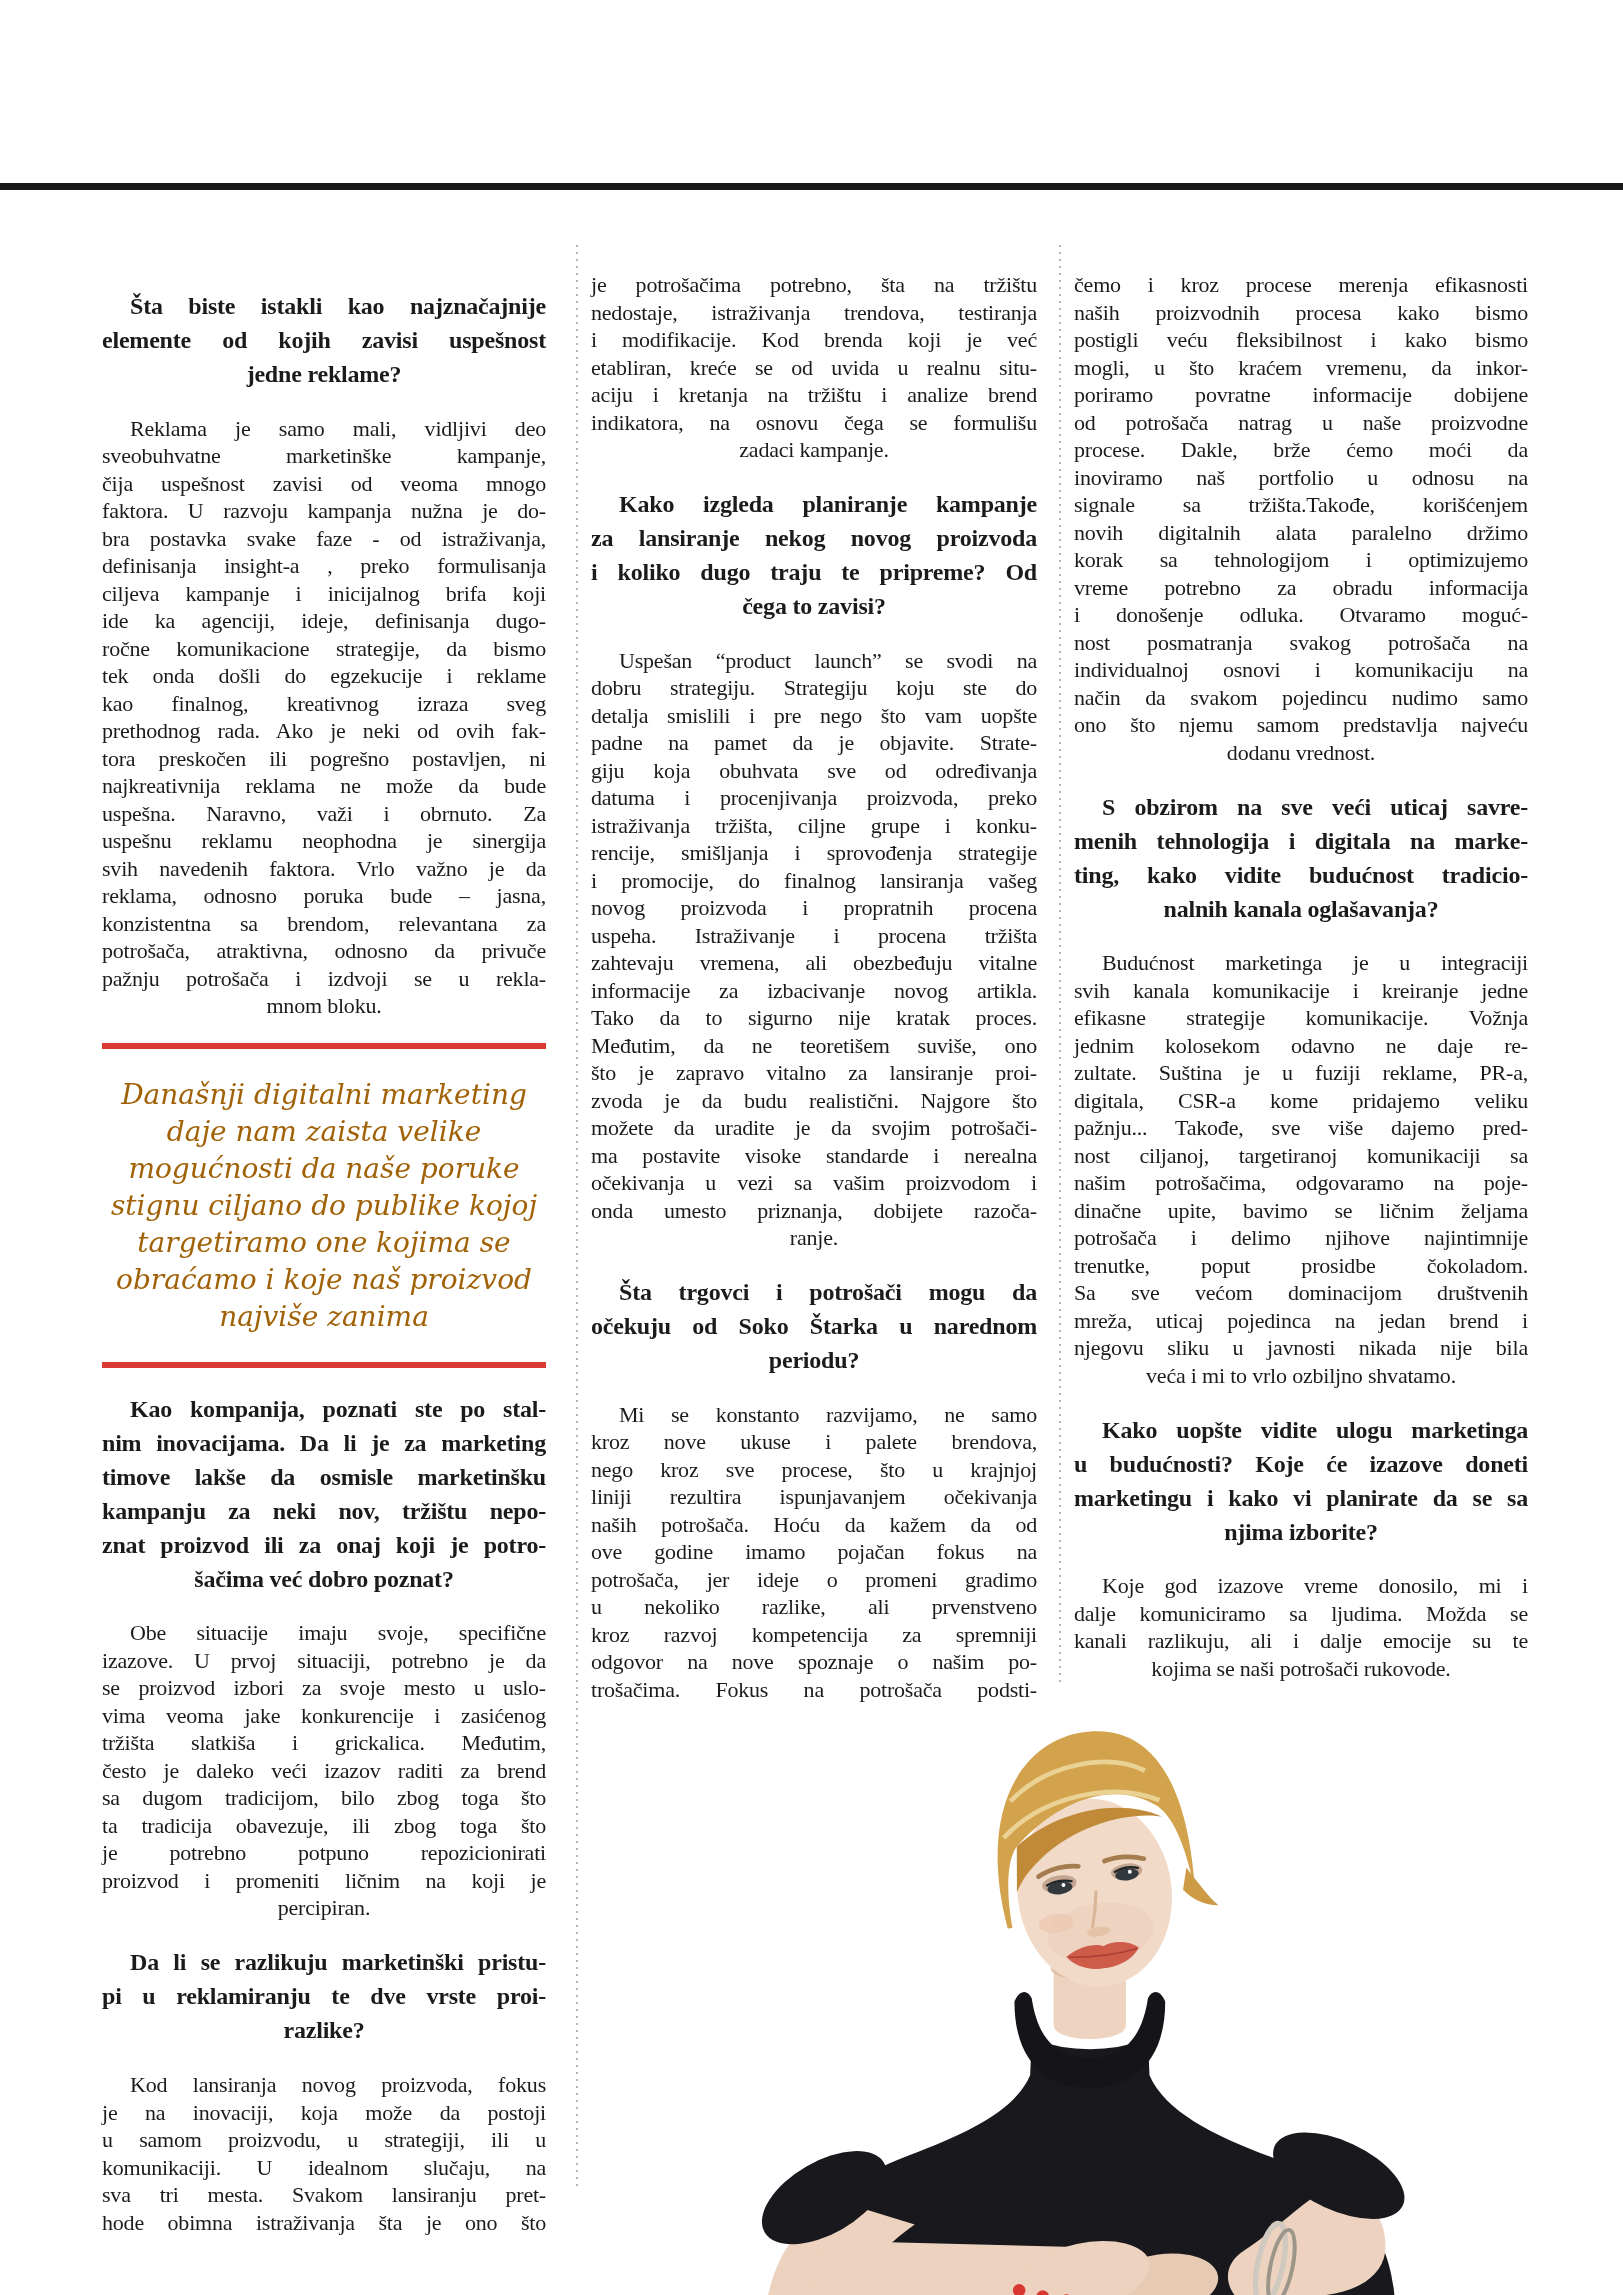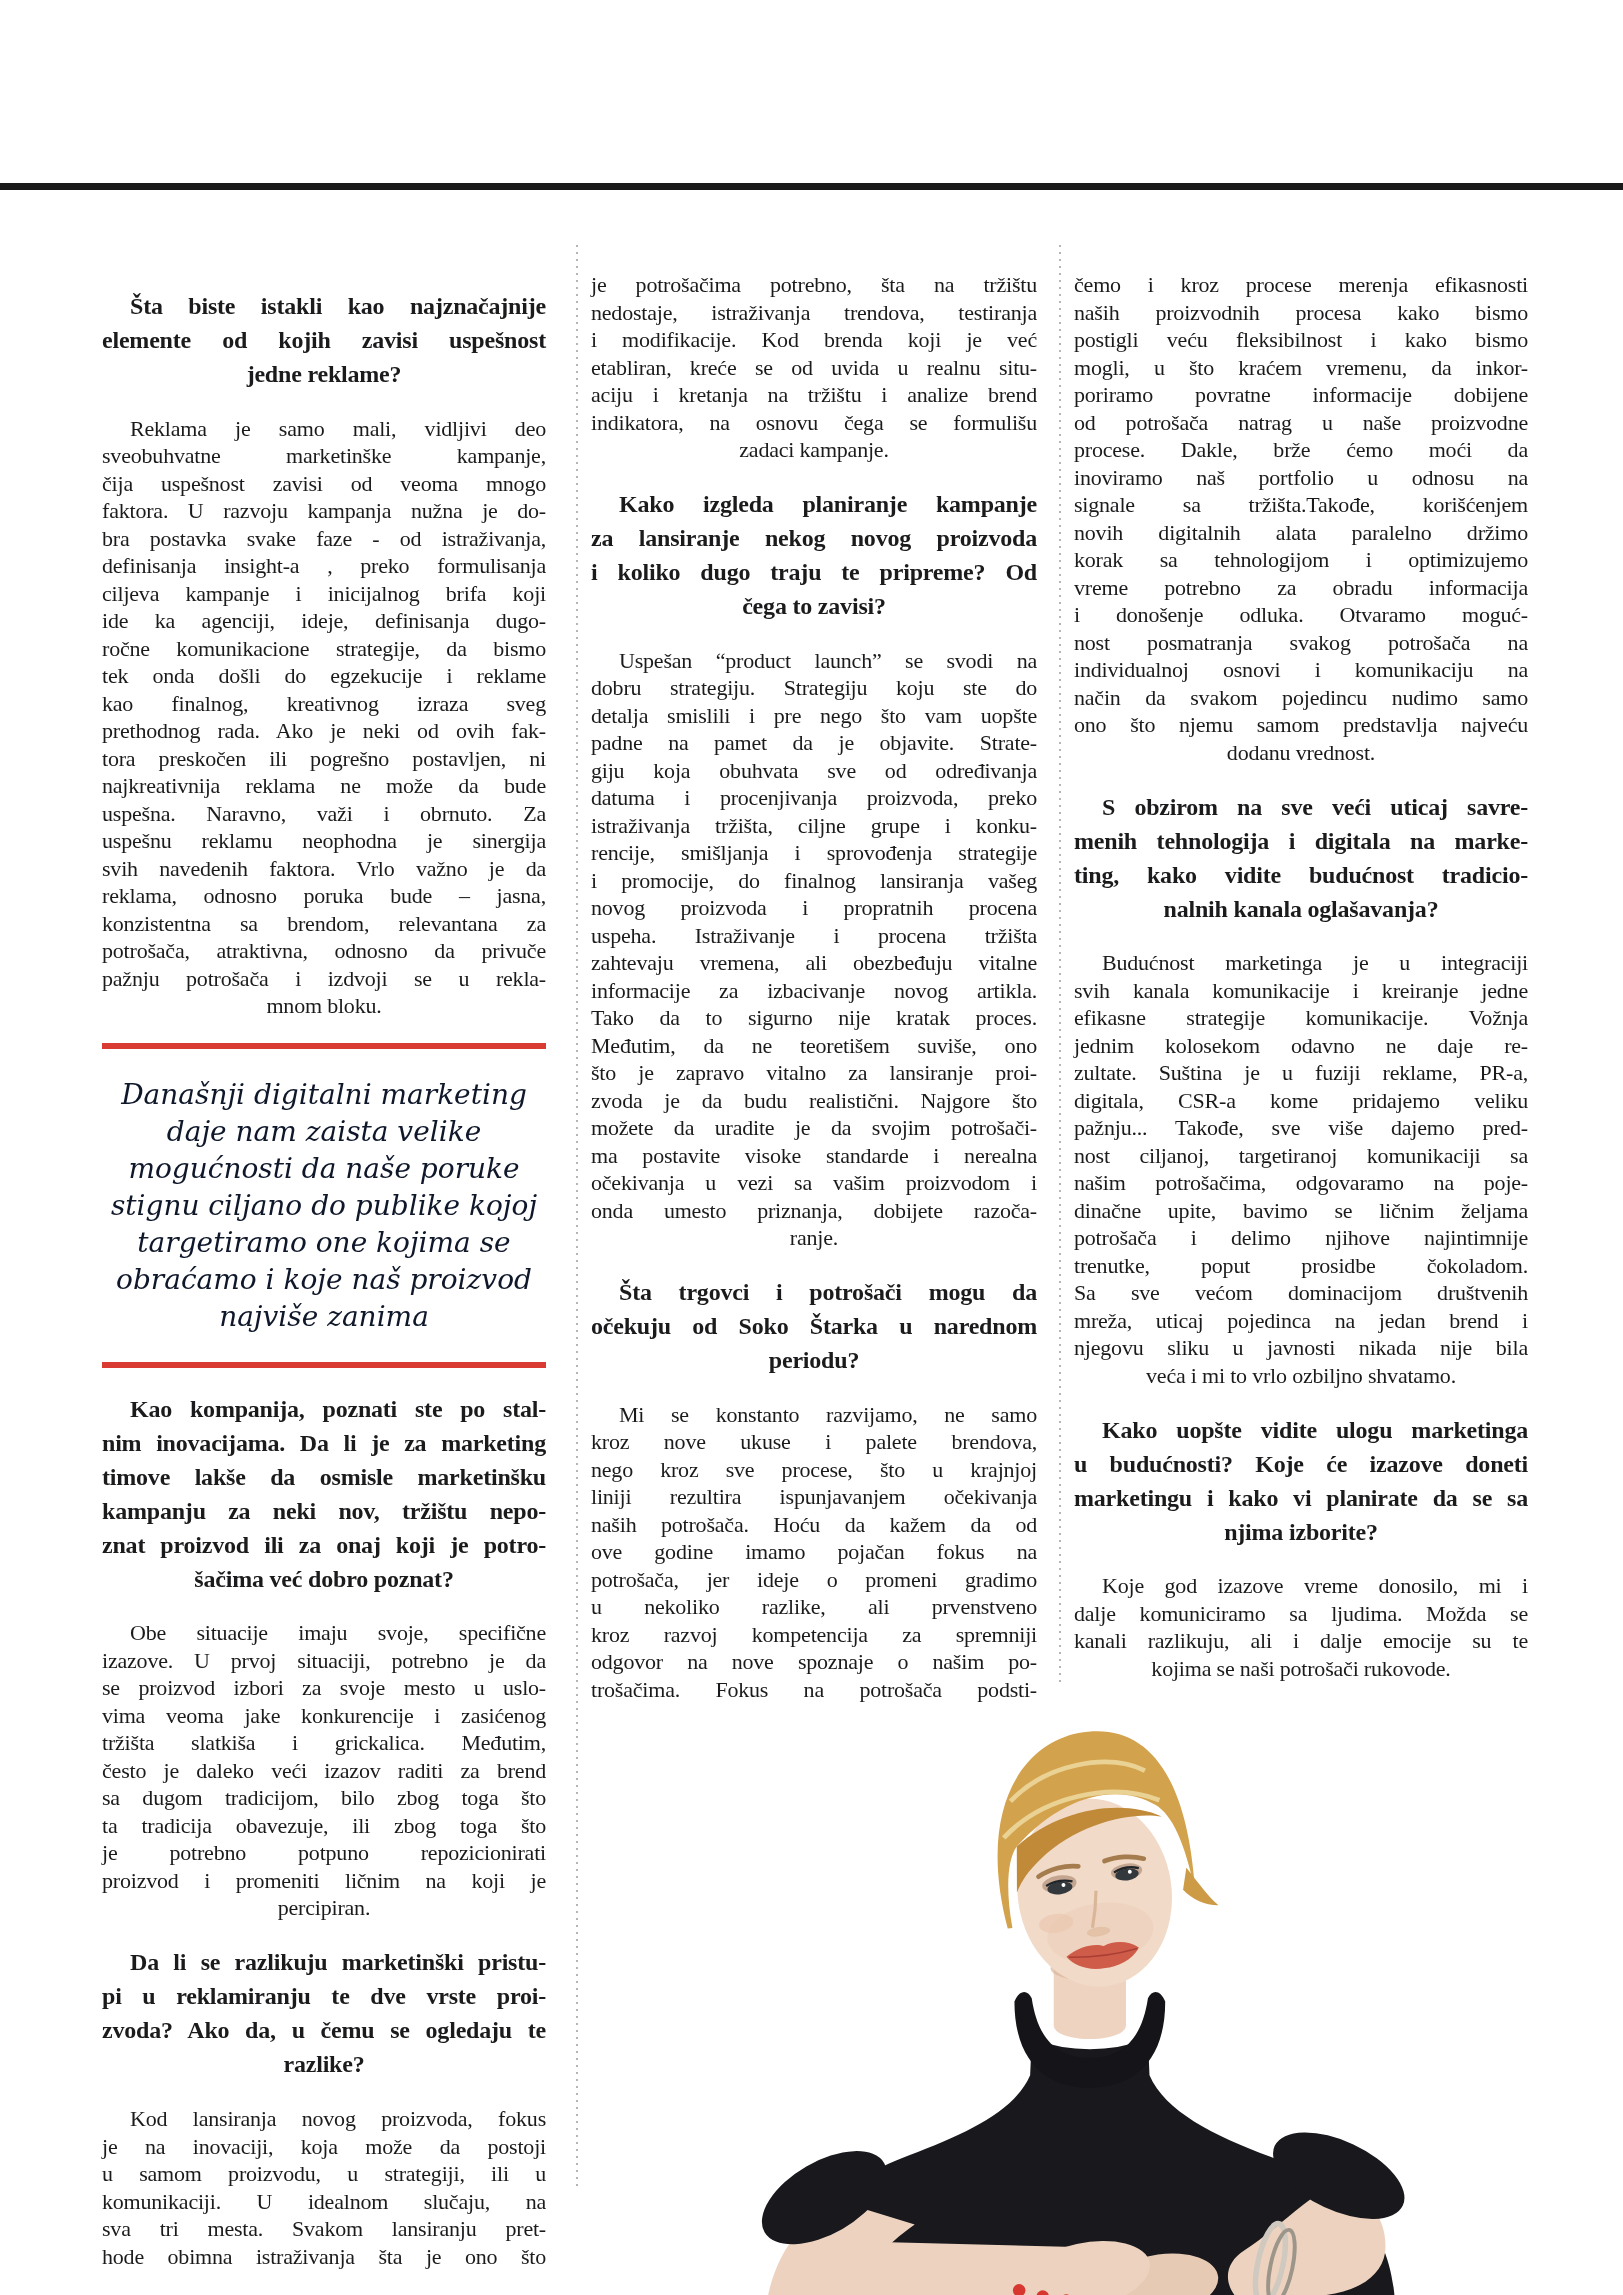--- a/index.html
+++ b/index.html
@@ -27,21 +27,21 @@
   .col-3{left:1074px;top:271px;width:454px;}
   .block + .block, .block + .rule-red, .rule-red + .block{margin-top:23.6px;}
   .para{font-size:22px;line-height:27.5px;letter-spacing:-0.2px;}
   .heading{font-weight:bold;font-size:24px;line-height:34px;letter-spacing:-0.2px;margin-top:25px;}
   .jline{text-align:justify;text-align-last:justify;}
   .lline{text-align:center;}
   .indent{text-indent:28px;}
   .rule-red{height:6.3px;background:#d93a32;}
   .quote{
     font-family:"DejaVu Serif",serif;font-style:italic;
-    font-size:28px;line-height:37px;color:#0f172a;
+    font-size:28px;line-height:37px;color:#a16207;
     padding:3.1px 4.7px;
   }
   .qline{text-align:center;}
   .photo{
     position:absolute;left:581px;top:1673px;width:1042px;height:623px;
   }
   .photo svg{display:block;width:100%;height:100%;}
 </style>
 </head>
 <body>
@@ -108,21 +108,20 @@
       <div class="jline">često je daleko veći izazov raditi za brend</div>
       <div class="jline">sa dugom tradicijom, bilo zbog toga što</div>
       <div class="jline">ta tradicija obavezuje, ili zbog toga što</div>
       <div class="jline">je potrebno potpuno repozicionirati</div>
       <div class="jline">proizvod i promeniti ličnim na koji je</div>
       <div class="lline">percipiran.</div>
     </div>
     <div class="block heading">
       <div class="jline indent">Da li se razlikuju marketinški pristu-</div>
       <div class="jline">pi u reklamiranju te dve vrste proi-</div>
-      <div class="jline">zvoda? Ako da, u čemu se ogledaju te</div>
       <div class="lline">razlike?</div>
     </div>
     <div class="block para">
       <div class="jline indent">Kod lansiranja novog proizvoda, fokus</div>
       <div class="jline">je na inovaciji, koja može da postoji</div>
       <div class="jline">u samom proizvodu, u strategiji, ili u</div>
       <div class="jline">komunikaciji. U idealnom slučaju, na</div>
       <div class="jline">sva tri mesta. Svakom lansiranju pret-</div>
       <div class="jline">hode obimna istraživanja šta je ono što</div>
     </div>

